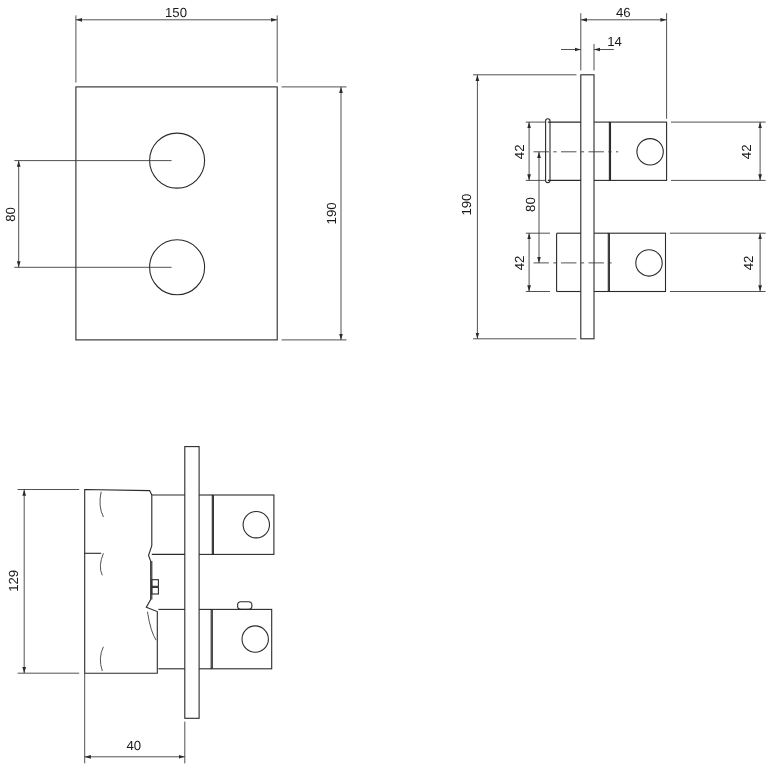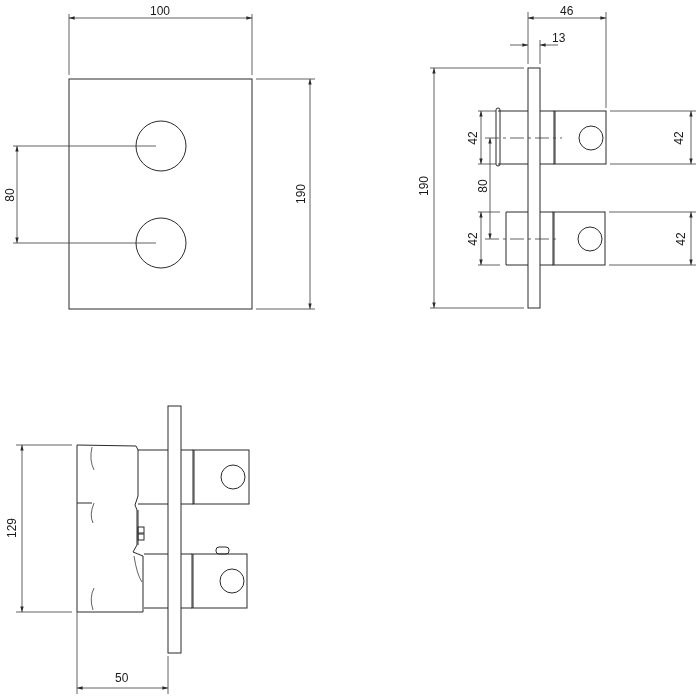--- a/index.html
+++ b/index.html
@@ -126,28 +126,28 @@
     <line class="thin" x1="16" y1="445" x2="72" y2="445"></line>
     <line class="thin" x1="16" y1="612" x2="72" y2="612"></line>
     <line class="thin" x1="22" y1="445" x2="22" y2="612" marker-start="url(#arr)" marker-end="url(#arr)"></line>
 
     <line class="thin" x1="77" y1="612" x2="77" y2="694"></line>
     <line class="thin" x1="168" y1="656" x2="168" y2="694"></line>
     <line class="thin" x1="77" y1="688" x2="168" y2="688" marker-start="url(#arr)" marker-end="url(#arr)"></line>
   </g>
 </svg>
 
-<span class="dimlabel" style="left:150px;top:5px;">100</span>
+<span class="dimlabel" style="left:150px;top:5px;">150</span>
 <span class="dimlabel rot" style="left:291px;top:188px;">190</span>
 <span class="dimlabel rot" style="left:3px;top:189px;">80</span>
 
 <span class="dimlabel" style="left:560px;top:5px;">46</span>
-<span class="dimlabel" style="left:552px;top:32px;">13</span>
+<span class="dimlabel" style="left:552px;top:32px;">14</span>
 <span class="dimlabel rot" style="left:414px;top:180px;">190</span>
 <span class="dimlabel rot" style="left:476px;top:180px;">80</span>
 <span class="dimlabel rot" style="left:466px;top:132px;">42</span>
 <span class="dimlabel rot" style="left:672px;top:132px;">42</span>
 <span class="dimlabel rot" style="left:466px;top:233px;">42</span>
 <span class="dimlabel rot" style="left:674px;top:233px;">42</span>
 
 <span class="dimlabel rot" style="left:2px;top:522px;">129</span>
-<span class="dimlabel" style="left:115px;top:672px;">50</span>
+<span class="dimlabel" style="left:115px;top:672px;">40</span>
 </div>
 
 </body></html>

